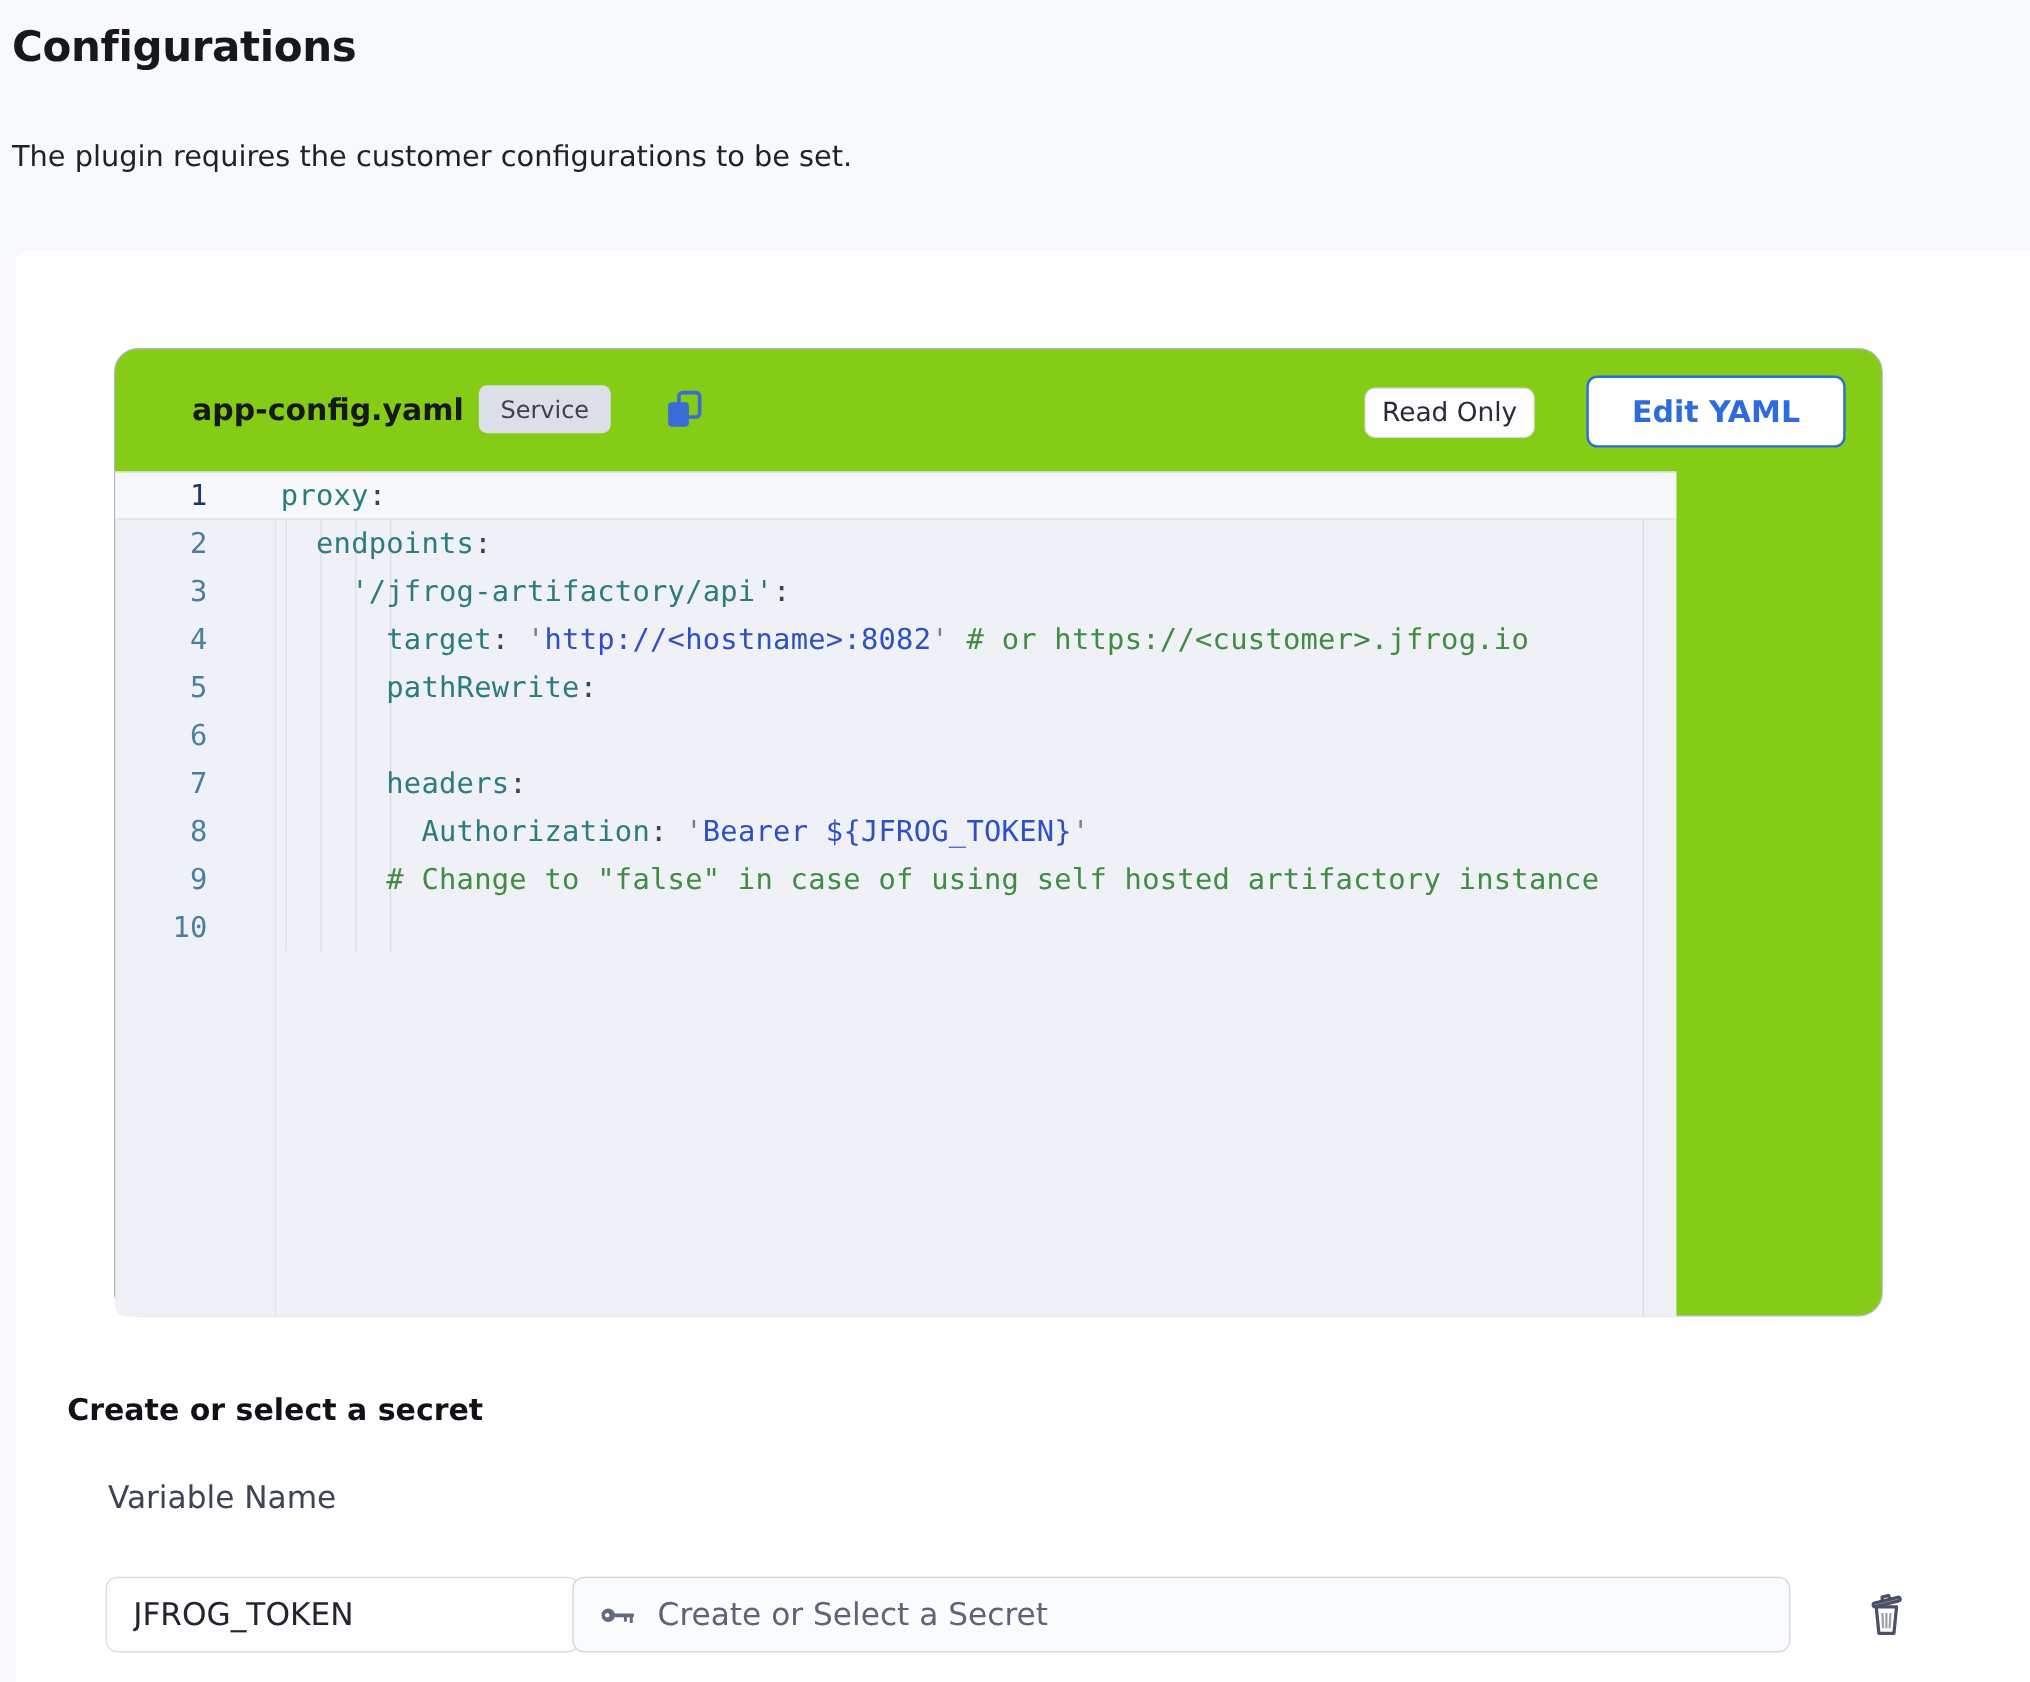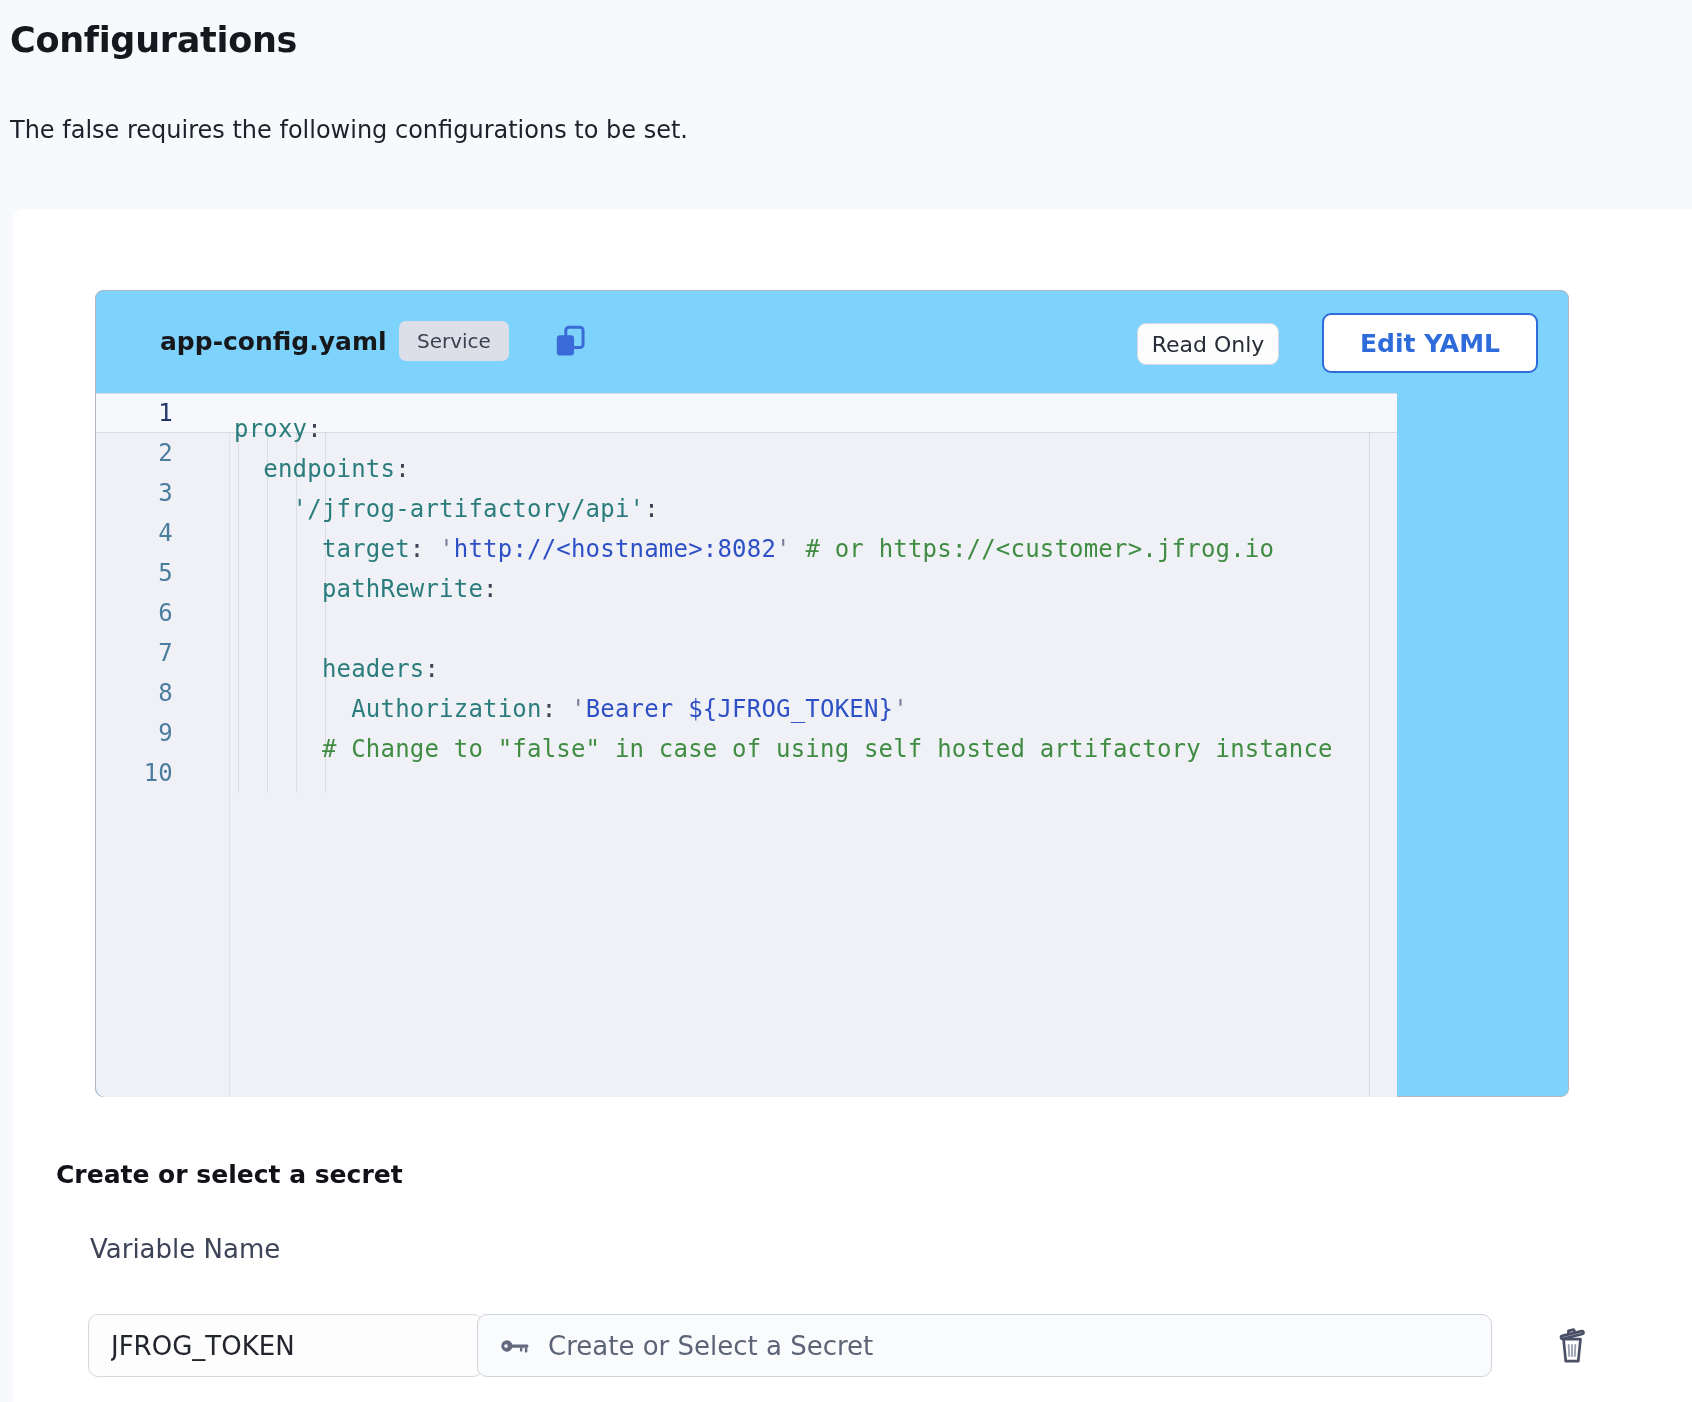--- a/index.html
+++ b/index.html
@@ -22,23 +22,23 @@
   }
   .panel {
     position:absolute; left:13px; top:209px;
     width:1679px; height:1193px;
     background:#ffffff; border-radius:10px 0 0 0;
   }
   
   .card {
     position:absolute; left:82px; top:81px; 
     width:1474px; height:807px;
-    background:#7dd3fc;
+    background:#84cc16;
     border:1.5px solid #b2b6c3;
-    border-radius:8px;
+    border-radius:20px;
   }
   .file-title {
     position:absolute; left:64px; top:36px;
     font-size:25px; font-weight:bold; color:#17181c;
   }
   .badge {
     position:absolute; left:303px; top:30px;
     height:40px; padding:0 18px;
     display:flex; align-items:center;
     background:#dcdee8; border-radius:7px;
@@ -97,21 +97,21 @@
     border-bottom:1px solid #d9dbe3;
     line-height:38px;
   }
   .ln {
     position:absolute; left:0; top:0;
     width:133px; padding-right:56px;
     text-align:right;
     color:#4b7d9f;
   }
   .code-row.active .ln { color:#223468; }
-  .ct { position:absolute; left:138px; top:16px;text-align:center; }
+  .ct { position:absolute; left:138px; top:0;text-align:center; }
   .seg-key { color:#2b7c7c; }
   .seg-punct { color:#3a4254; }
   .seg-plain { color:#3a4254; }
   .seg-quote { color:#777e99; }
   .seg-str { color:#2d50c6; }
   .seg-comment { color:#3f8c42; }
   
   .secret-heading {
     position:absolute; left:43px; top:951px; 
     font-size:25px; font-weight:bold; color:#101218;
@@ -141,21 +141,21 @@
   .trash-btn {
     position:absolute; left:1535px; top:1113px; 
     width:48px; height:48px;
     background:none; border:none; cursor:pointer;
   }
 </style>
 </head>
 <body>
 
 <h1 class="page-title">Configurations</h1>
-<p class="page-subtitle">The false requires the following configurations to be set.</p>
+<p class="page-subtitle">The plugin requires the customer configurations to be set.</p>
 
 <div class="panel">
 
   <div class="card">
 
     <span class="file-title">app-config.yaml</span>
 
     <span class="badge">Service</span>
 
     <button class="copy-btn" title="">

